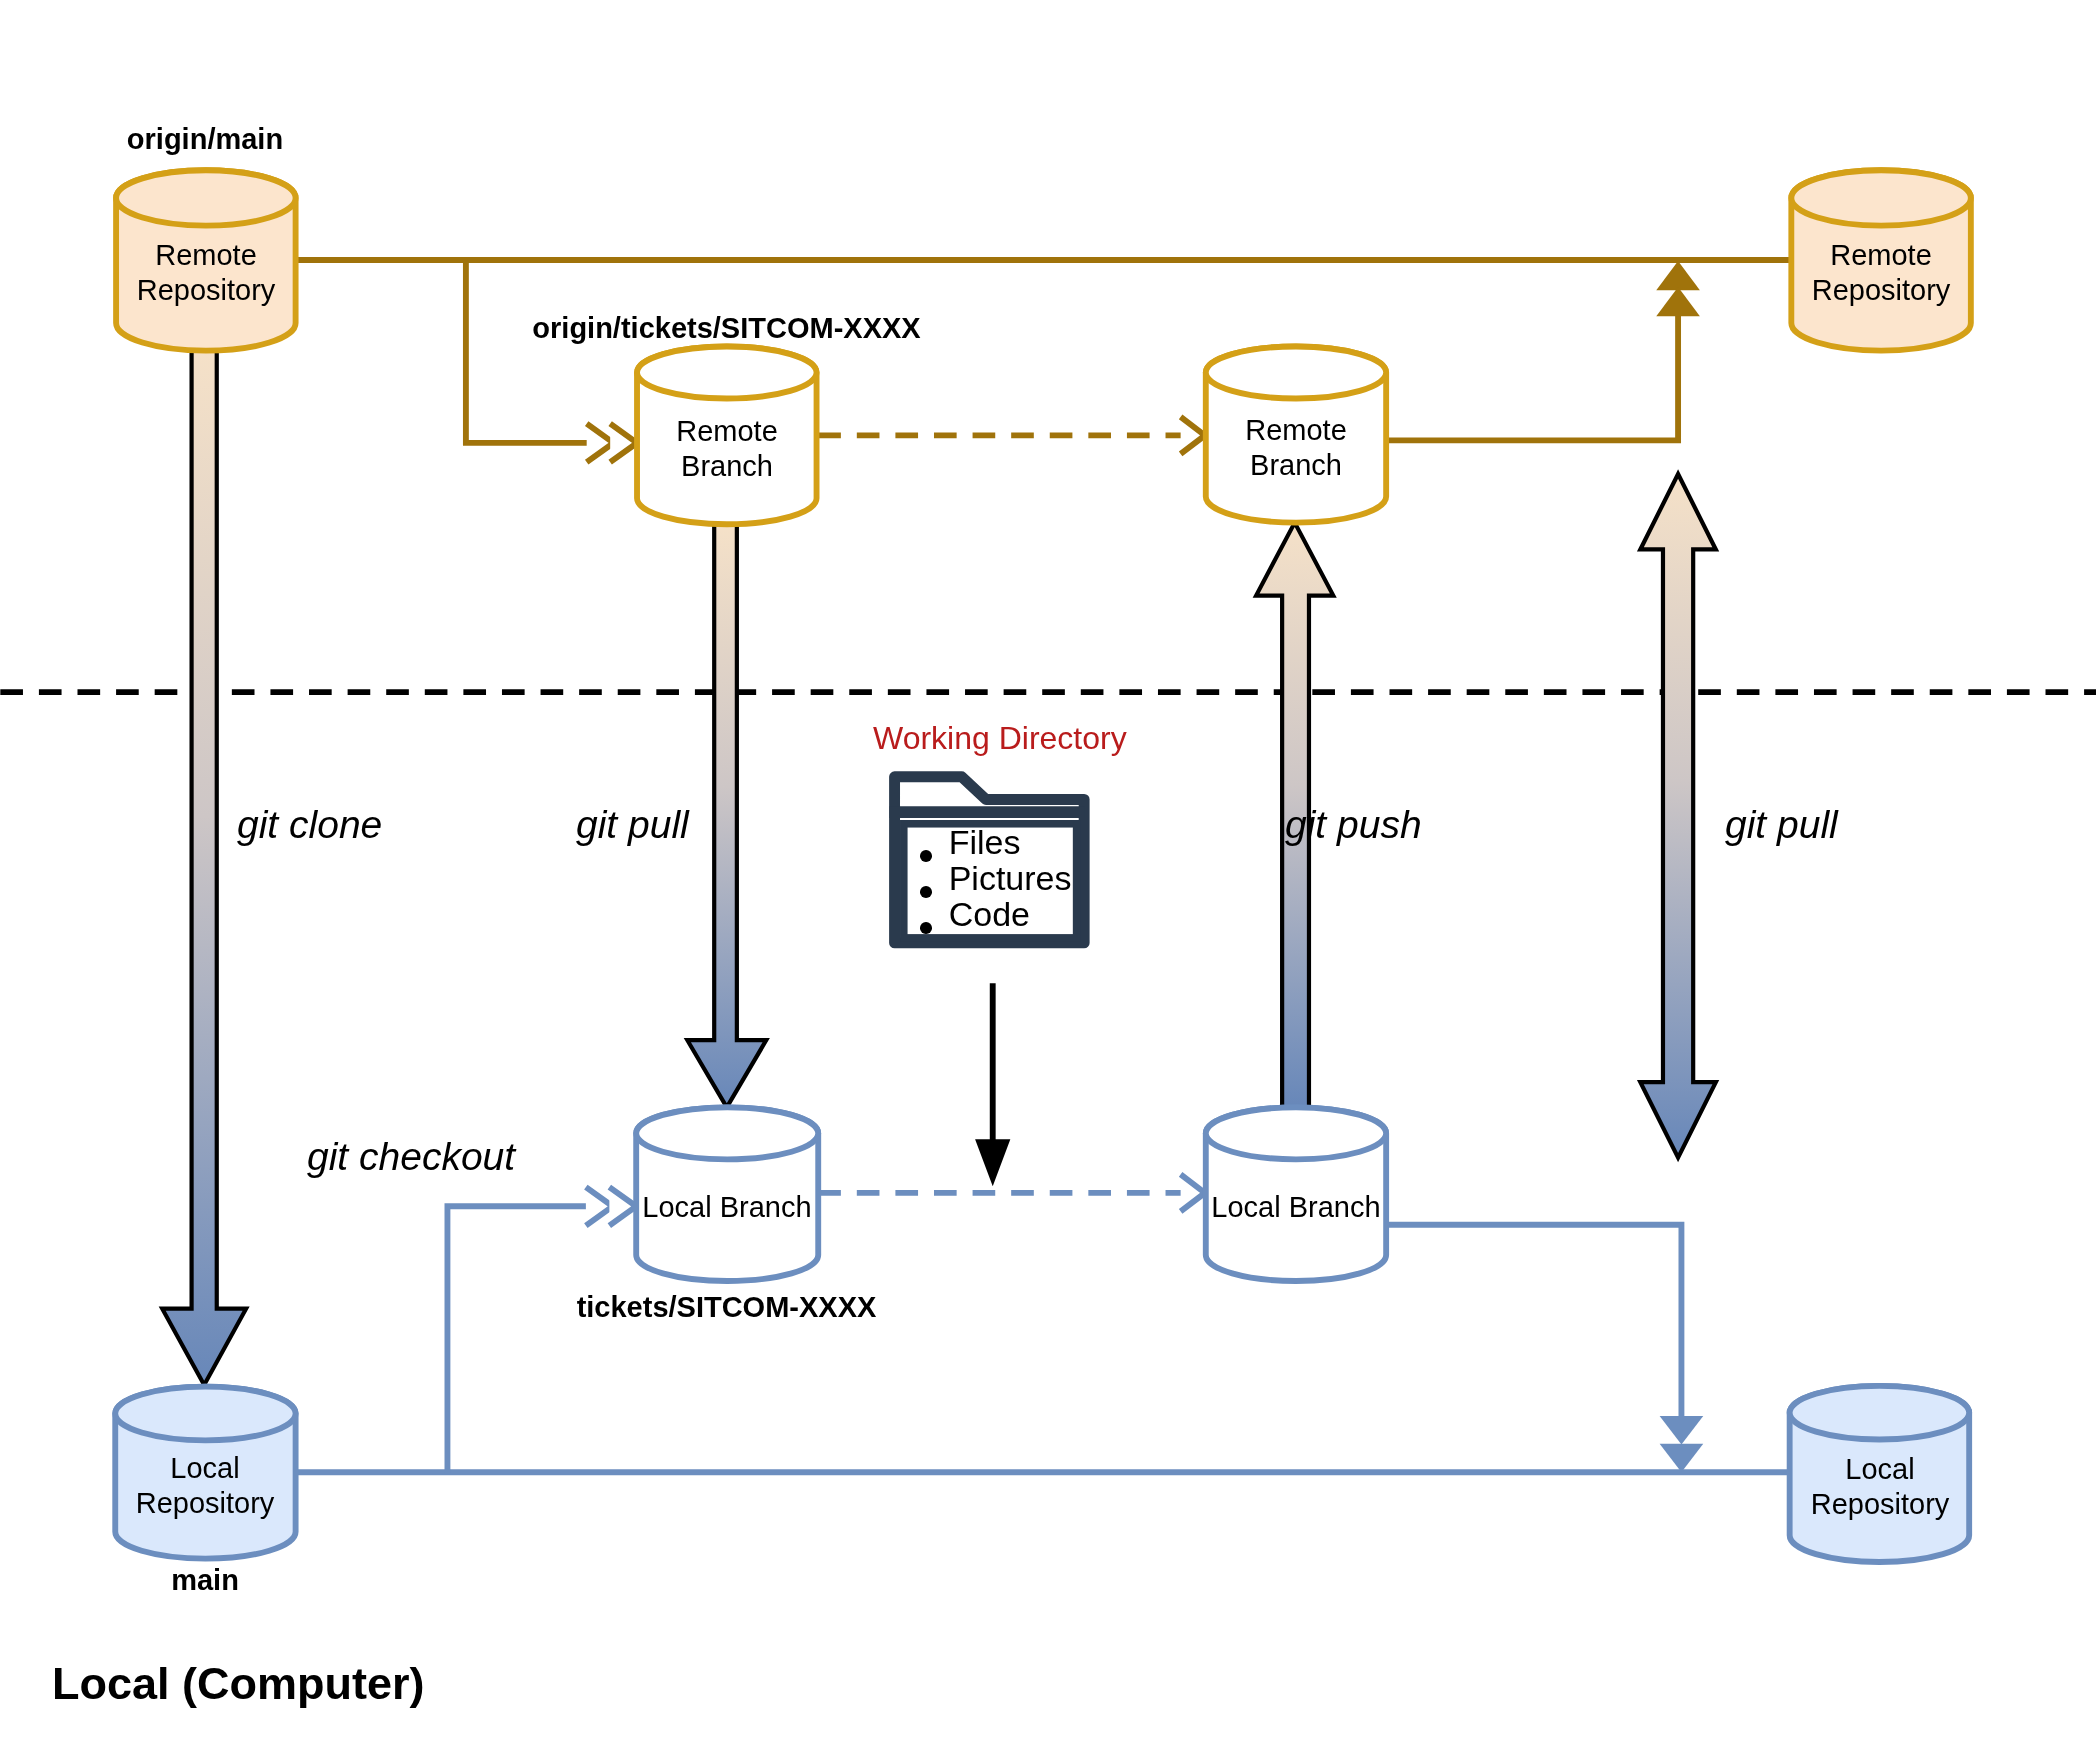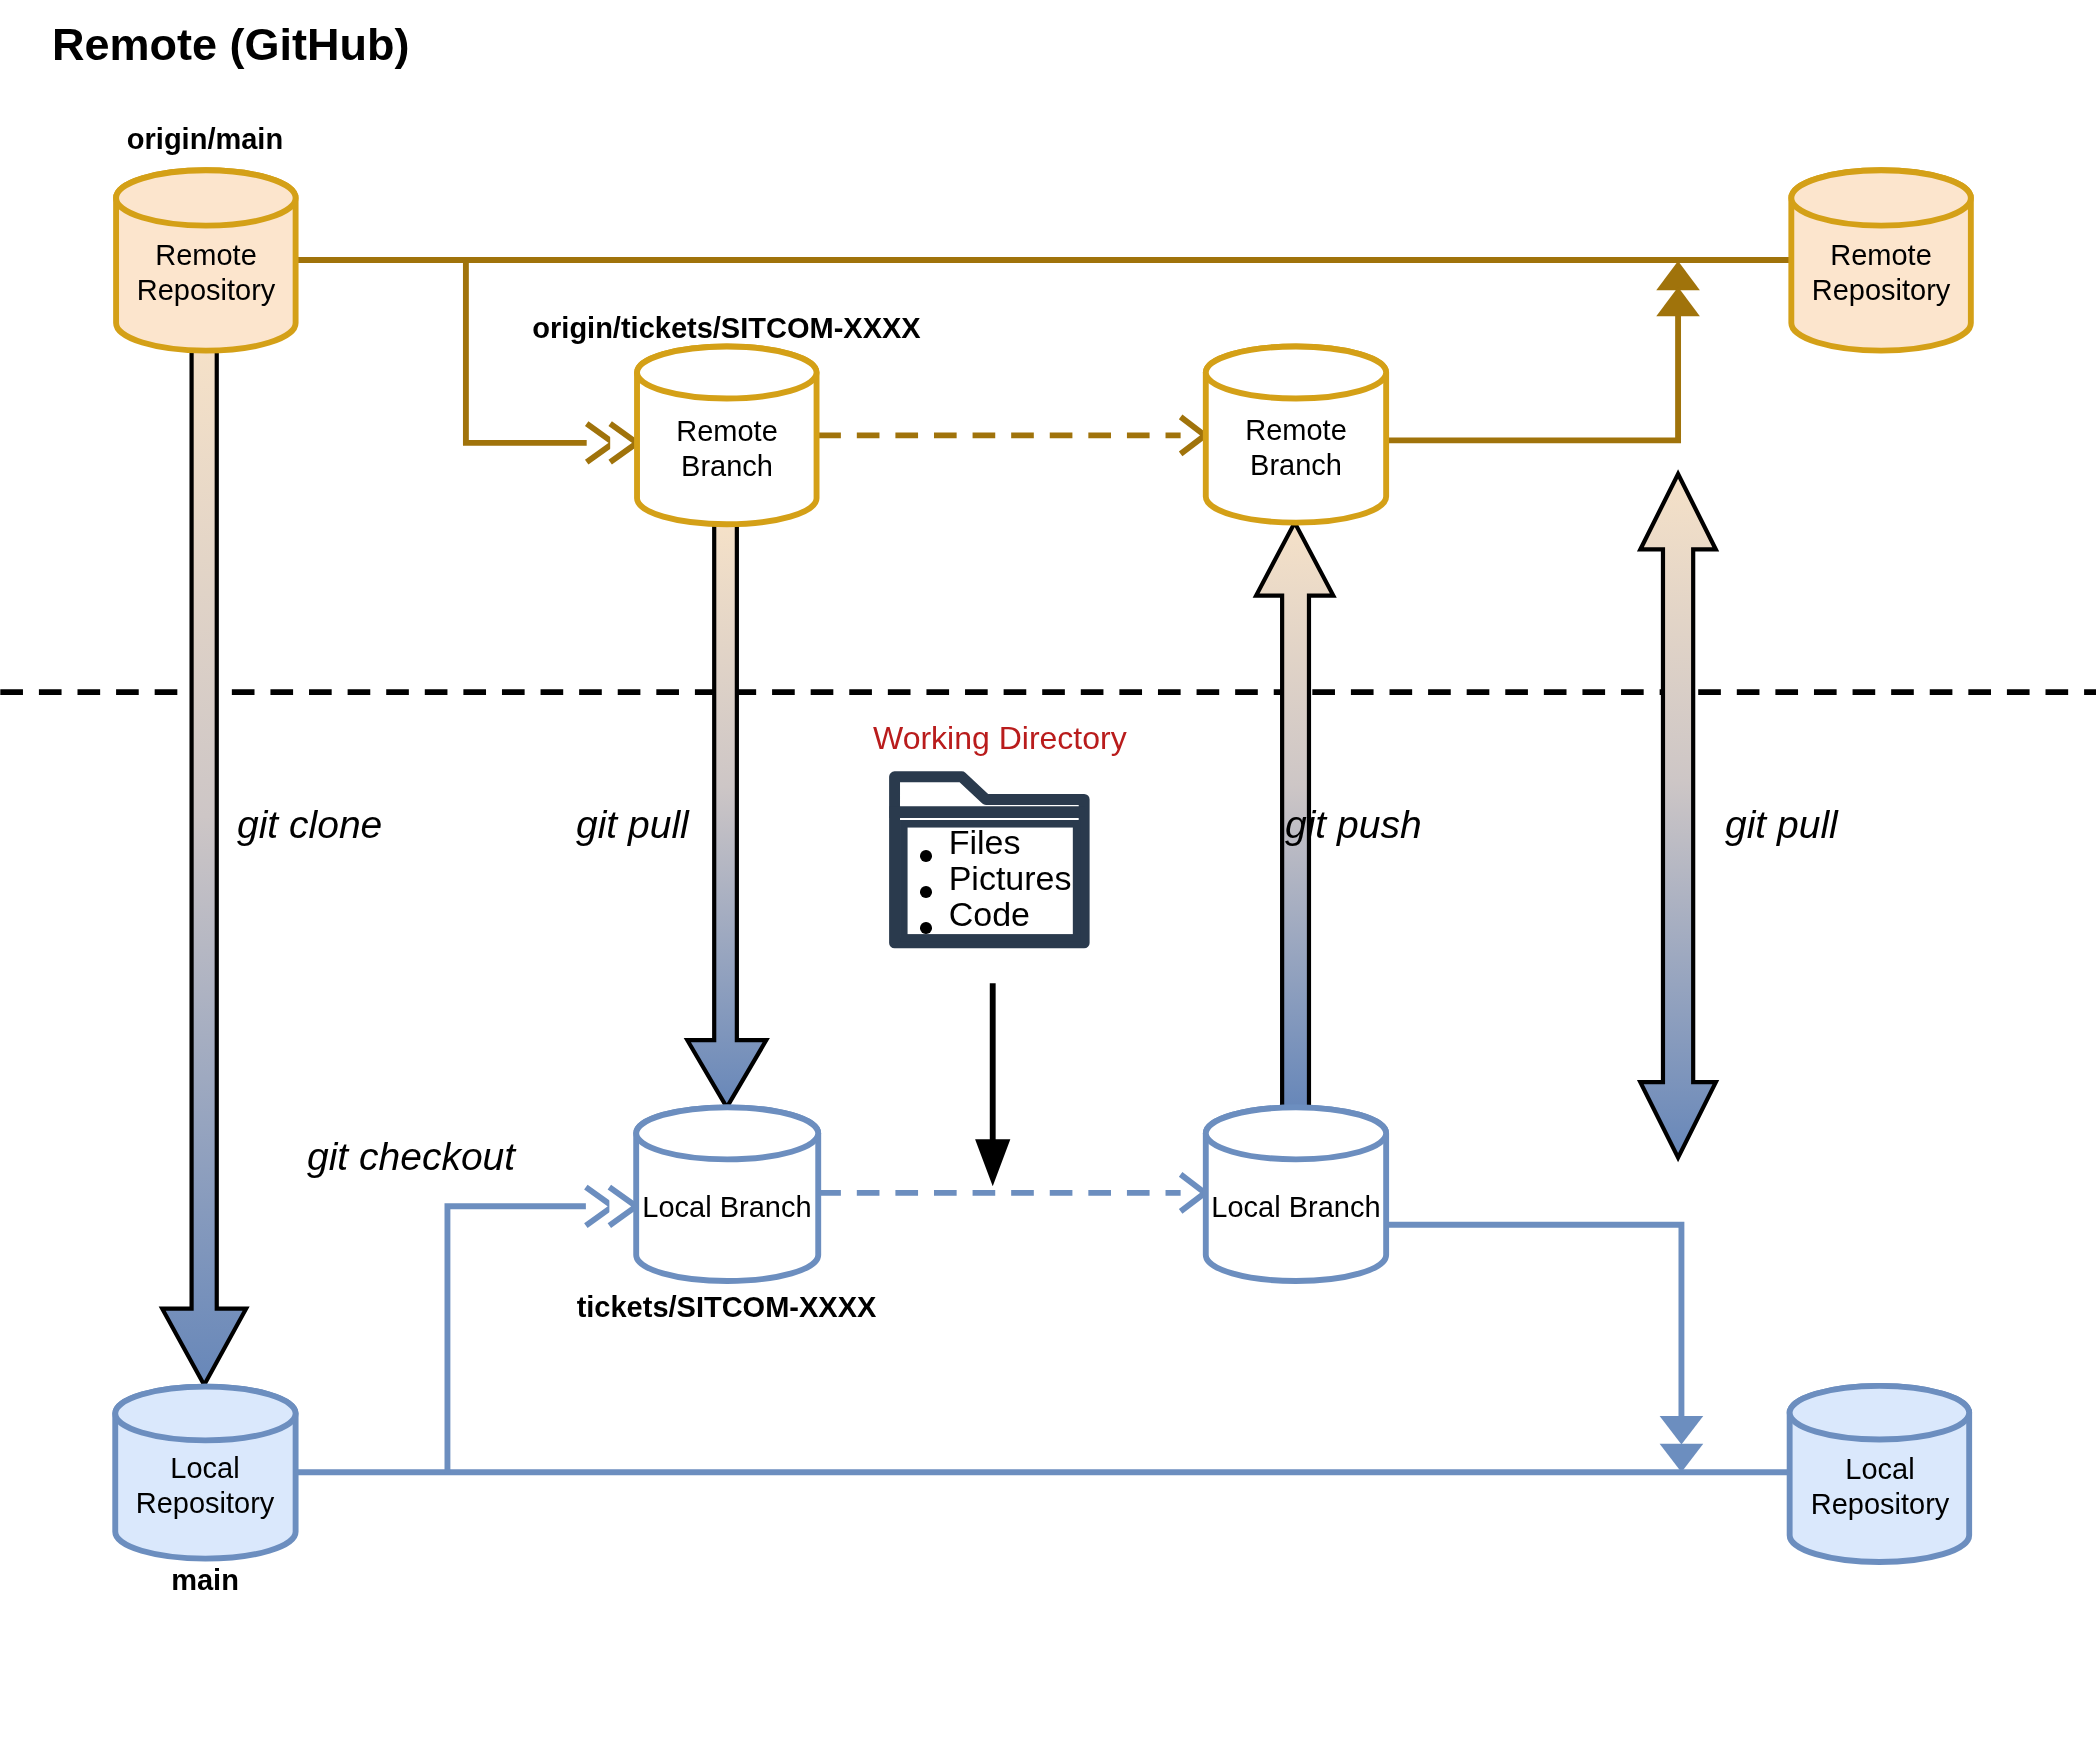--- a/index.html
+++ b/index.html
@@ -115,21 +115,21 @@
       <ellipse cx="2240" cy="1684" rx="107" ry="32"></ellipse>
     </g>
 
     <g>
       <path d="M 1066 1124 L 1066 926 L 1146 926 L 1175 953 L 1292 953 L 1292 1124 Z" fill="#ffffff" stroke="#2A3A4D" stroke-width="13" stroke-linejoin="round"></path>
       <line x1="1060" y1="968" x2="1292" y2="968" stroke="#2A3A4D" stroke-width="14"></line>
       <rect x="1077" y="982" width="206" height="136" fill="#ffffff" stroke="#2A3A4D" stroke-width="9"></rect>
     </g>
   </svg>
 
-  <div class="abs section-title" style="left:52px;top:18.5px;">Remote (GitHub)</div>
+  <div class="abs section-title" style="left:52px;top:1658px;">Local (Computer)</div>
 
   <div class="abs tag" style="left:107px;top:123px;width:196px;">origin/main</div>
   <div class="abs tag" style="left:500px;top:312px;width:453px;">origin/tickets/SITCOM-XXXX</div>
   <div class="abs tag" style="left:500px;top:1291px;width:453px;">tickets/SITCOM-XXXX</div>
   <div class="abs tag" style="left:107px;top:1564px;width:196px;">main</div>
 
   <div class="abs node-label" style="left:116px;top:170px;width:180px;height:180px;">Remote Repository</div>
   <div class="abs node-label" style="left:1791px;top:170px;width:180px;height:180px;">Remote Repository</div>
   <div class="abs node-label" style="left:637px;top:347px;width:180px;height:178px;">Remote Branch</div>
   <div class="abs node-label" style="left:1206px;top:347px;width:180px;height:176px;">Remote Branch</div>

